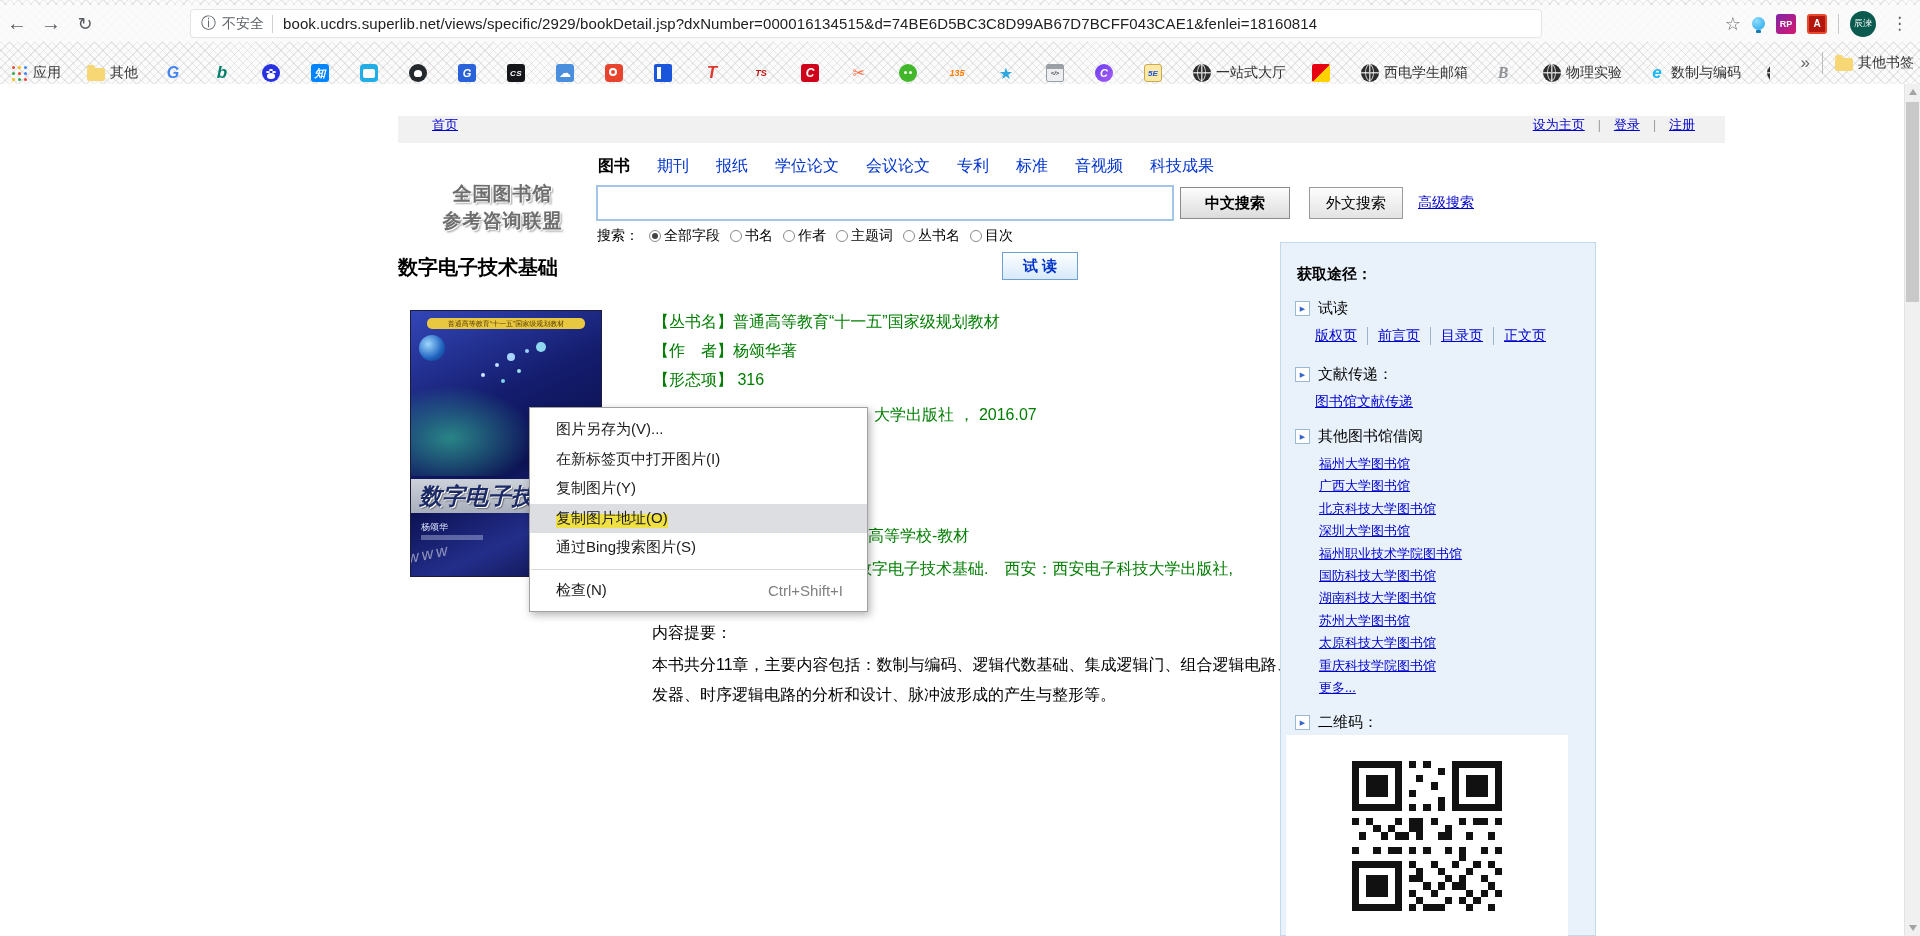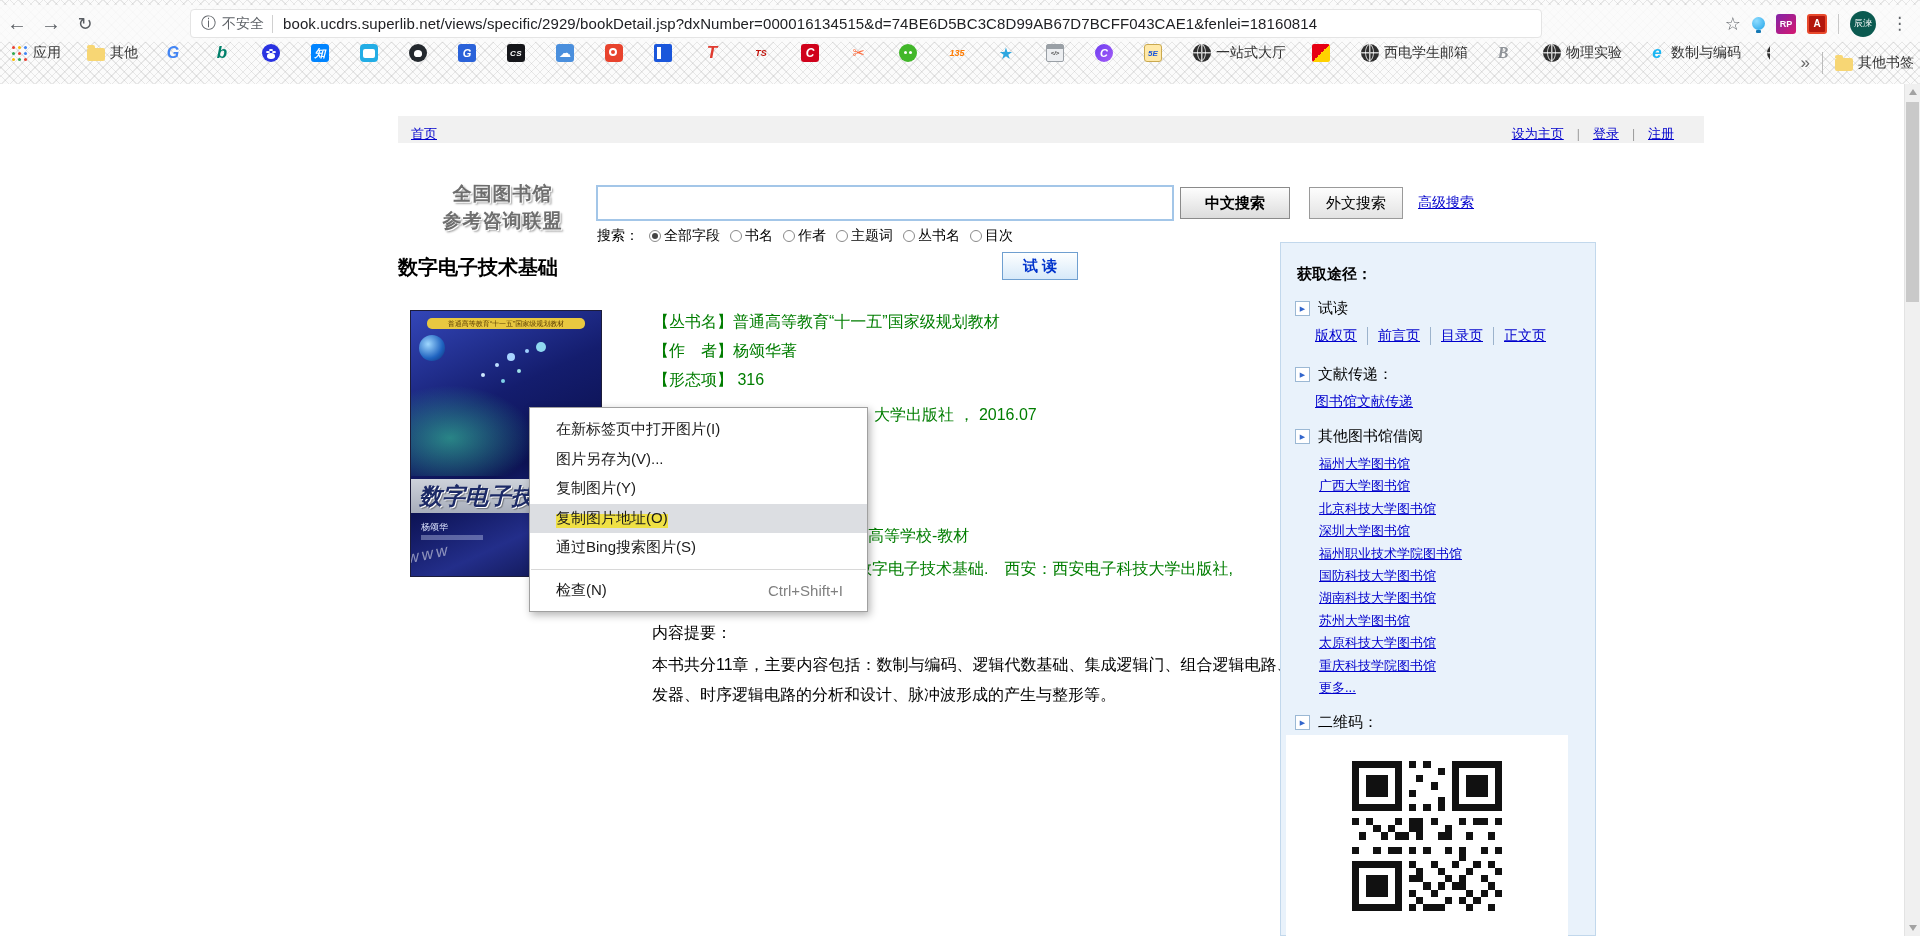--- a/index.html
+++ b/index.html
@@ -25,21 +25,21 @@
   .ext-bulb::after{content:"";position:absolute;left:4px;bottom:-3px;width:5px;height:3px;background:#1579b5;border-radius:1px;}
   .ext-rp{width:20px;height:20px;border-radius:3px;background:linear-gradient(135deg,#8324a8,#d6186f);
           color:#fff;font-size:9px;font-weight:bold;display:flex;align-items:center;justify-content:center;cursor:pointer;}
   .ext-adobe{width:20px;height:20px;border-radius:3px;background:#b3160c;border:2px solid #e8492c;box-sizing:border-box;
           color:#fff;font-size:10px;font-weight:bold;display:flex;align-items:center;justify-content:center;cursor:pointer;}
   .tb-div{width:1px;height:20px;background:#c9c9c9;}
   .avatar{width:26px;height:26px;border-radius:50%;background:#0b5a50;color:#fff;font-size:9px;
           display:flex;align-items:center;justify-content:center;cursor:pointer;}
   .more-ic{font-size:17px;color:#5f6368;cursor:pointer;padding:0 4px;}
   
-  .bmbar{position:absolute;left:0;top:44px;width:1920px;height:38px;display:flex;align-items:flex-start;}
+  .bmbar{position:absolute;left:0;top:44px;width:1920px;height:38px;display:flex;align-items:flex-end;}
   .bm-list{display:flex;align-items:center;gap:26px;padding-left:10px;width:1760px;overflow:hidden;flex:0 0 auto;}
   .bm{display:flex;align-items:center;gap:5px;cursor:pointer;flex:0 0 auto;}
   .bm-label{font-size:14px;color:#333;white-space:nowrap;}
   .bm-right{position:absolute;right:6px;top:0;height:38px;display:flex;align-items:center;gap:12px;}
   .bm-overflow{font-size:17px;color:#666;cursor:pointer;}
   .bm-divider{width:1px;height:22px;background:#bbb;}
   .fav{width:18px;height:18px;border-radius:3px;display:flex;align-items:center;justify-content:center;
        font-size:11px;font-weight:bold;color:#fff;flex:0 0 auto;position:relative;box-sizing:border-box;}
   .ic-apps{background:transparent;}
   .ic-apps::before{content:"";position:absolute;left:2px;top:2px;width:3px;height:3px;border-radius:50%;background:#ea4335;
@@ -77,21 +77,21 @@
   .ic-5e{background:#ffe9a8;border:1px solid #caa94f;color:#1a56db;font-size:8px;}
   .ic-globe{background:#2e2e2e;border-radius:50%;overflow:hidden;}
   .ic-globe::before{content:"";position:absolute;inset:0;border-radius:50%;
     background:linear-gradient(#fff,#fff) center/100% 1.5px no-repeat,linear-gradient(90deg,#fff,#fff) center/1.5px 100% no-repeat;opacity:.75;}
   .ic-globe::after{content:"";position:absolute;left:4px;top:0;width:9px;height:17px;border:1px solid rgba(255,255,255,.75);border-radius:50%;box-sizing:border-box;}
   .ic-flag{background:linear-gradient(135deg,#e60012 50%,#ffd100 50%);border-radius:2px;}
   .ic-bletter{background:transparent;color:#8f9398;font-size:16px;font-family:"Liberation Serif",serif;}
   .ic-ie{background:transparent;color:#1db7f3;font-size:17px;font-style:italic;}
   
   .page{position:absolute;left:0;top:84px;width:1904px;height:852px;background:#fff;}
-  .graybar{position:absolute;left:398px;top:32px;width:1306px;height:27px;background:#f1f1f1;display:flex;align-items:flex-end;}
+  .graybar{position:absolute;left:398px;top:32px;width:1306px;height:27px;background:#f1f1f1;display:flex;align-items:flex-start;padding-left:21px;}
   .link{color:#0000cc;text-decoration:underline;cursor:pointer;}
   .home-link{margin-left:13px;font-size:13px;}
   .top-links{position:absolute;right:30px;display:flex;align-items:center;gap:13px;font-size:13px;}
   .top-sep{color:#999;text-decoration:none;font-size:12px;}
   .logo{position:absolute;left:420px;top:96px;width:165px;text-align:center;font-size:19px;font-weight:bold;color:#6e6e6e;
         line-height:27px;text-shadow:1px 1px 0 #fff,2px 2px 2px #9a9a9a;letter-spacing:1px;}
   .navrow{position:absolute;left:598px;top:72px;display:flex;gap:27px;font-size:16px;}
   .nav-item{color:#0033cc;cursor:pointer;white-space:nowrap;}
   .nav-item.active{color:#000;font-weight:bold;}
   .searchbox{position:absolute;left:596px;top:101px;width:570px;height:30px;border:2px solid #a3c6e8;background:#fff;}
@@ -338,20 +338,31 @@
         <span class="top-sep">|</span>
         <a class="link">注册</a>
       </span>
     </div>
 
     <div class="logo">
       <div>全国图书馆</div>
       <div>参考咨询联盟</div>
     </div>
 
+    <div class="navrow">
+      <span class="nav-item active">图书</span>
+        <span class="nav-item">期刊</span>
+        <span class="nav-item">报纸</span>
+        <span class="nav-item">学位论文</span>
+        <span class="nav-item">会议论文</span>
+        <span class="nav-item">专利</span>
+        <span class="nav-item">标准</span>
+        <span class="nav-item">音视频</span>
+        <span class="nav-item">科技成果</span>
+    </div>
 
     <input class="searchbox" value="" style="">
     <div class="btn-cn">中文搜索</div>
     <div class="btn-en">外文搜索</div>
     <a class="link adv-link">高级搜索</a>
 
     <div class="scoperow">
       <span>搜索：</span>
       <label class="scope">
           <i class="radio checked"></i>
@@ -537,25 +548,25 @@
             <rect x="2" y="2" width="3" height="3"></rect>
               <rect x="16" y="2" width="3" height="3"></rect>
               <rect x="2" y="16" width="3" height="3"></rect>
           </g>
         </svg>
       </div>
     </div>
 
     <div class="ctxmenu">
       <div class="menu-row">
+          <span class="menu-label">图片另存为(V)...</span>
+          <span class="menu-shortcut"></span>
+        </div>
+        <div class="menu-row">
           <span class="menu-label">在新标签页中打开图片(I)</span>
-          <span class="menu-shortcut"></span>
-        </div>
-        <div class="menu-row">
-          <span class="menu-label">图片另存为(V)...</span>
           <span class="menu-shortcut"></span>
         </div>
         <div class="menu-row">
           <span class="menu-label">复制图片(Y)</span>
           <span class="menu-shortcut"></span>
         </div>
         <div class="menu-row hover highlight-marker">
           <span class="menu-label">复制图片地址(O)</span>
           <span class="menu-shortcut"></span>
         </div>

